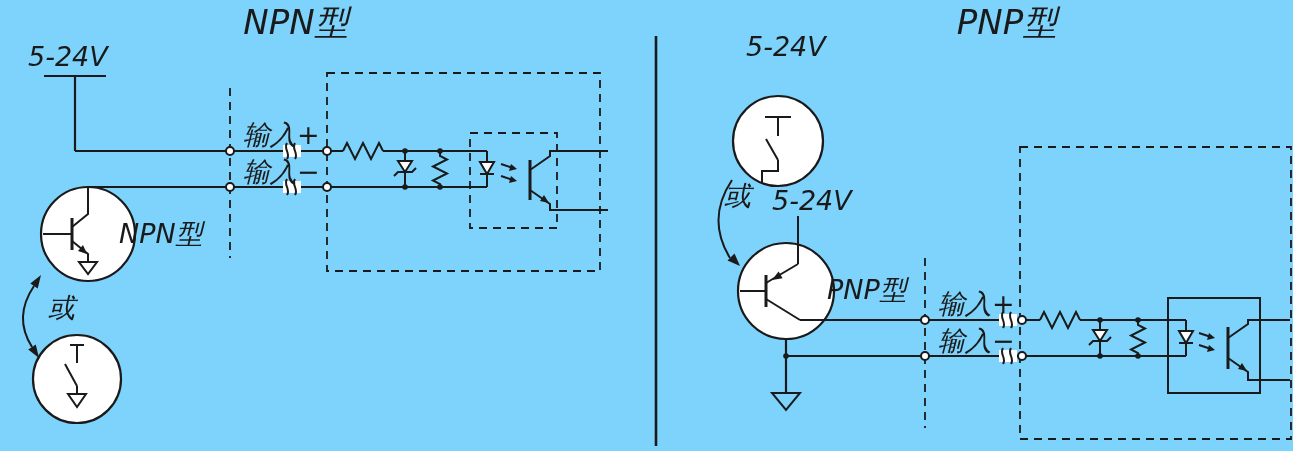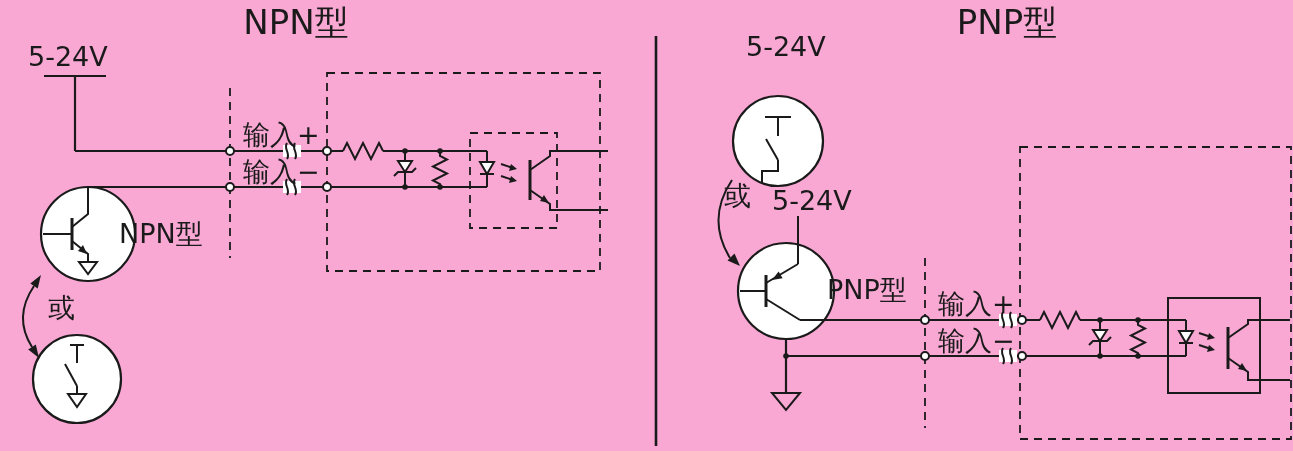--- a/index.html
+++ b/index.html
@@ -1,16 +1,16 @@
 <!DOCTYPE html>
 <html><head>
 <meta charset="utf-8">
 <style>
   html,body{margin:0;padding:0;background:#ffffff;}
-  .canvas{width:1293px;height:451px;background:#f9a8d4;position:relative;overflow:hidden;}
+  .canvas{width:1293px;height:451px;background:#7dd3fc;position:relative;overflow:hidden;font-style:italic;}
   svg{display:block;}
   .wire{stroke:#1a1a1a;stroke-width:2.2;fill:none;}
   .thin{stroke:#1a1a1a;stroke-width:2;fill:none;}
   .thick{stroke:#1a1a1a;stroke-width:3;fill:none;}
   .dash{stroke:#1a1a1a;stroke-width:1.8;fill:none;stroke-dasharray:8 6;}
   .node{fill:#ffffff;stroke:#1a1a1a;stroke-width:2;}
   .bigc{fill:#ffffff;stroke:#1a1a1a;stroke-width:2.2;}
   .dot{fill:#1a1a1a;stroke:none;}
   .arrow{fill:#1a1a1a;stroke:none;}
   .sym{fill:#ffffff;stroke:#1a1a1a;stroke-width:2;}

